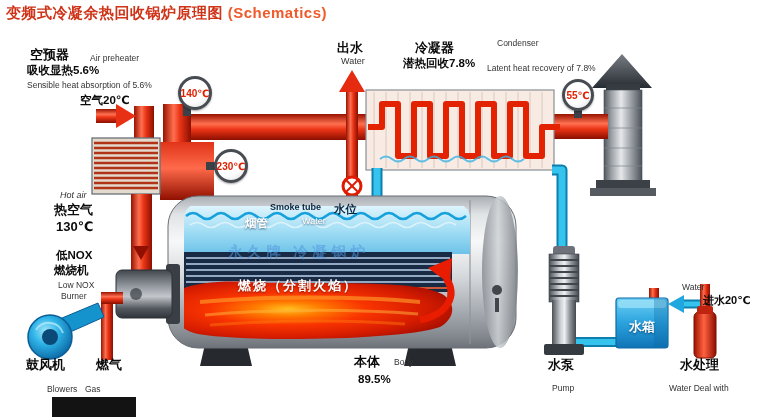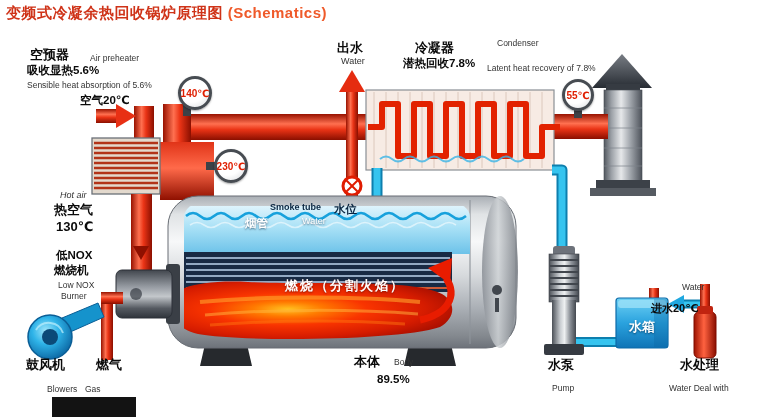--- a/index.html
+++ b/index.html
@@ -17,21 +17,21 @@
   .title .t-cn { color:#cf3318;text-align:right; }
   .title .t-en { color:#ef5a2a; }
   .gauge { position:absolute; border-radius:50%; border:3px solid #474c52;
            background:radial-gradient(circle at 38% 32%, #ffffff 55%, #d8dadd);
            color:#e01e00; font-weight:700; font-size:10px;
            display:flex; align-items:center; justify-content:center;
            box-shadow:0 1px 2px rgba(0,0,0,.35); z-index:5; }
   .watermark { position:absolute; left:228px; top:243px; font-size:15px; font-weight:700;
                color:rgba(80,150,220,.55); letter-spacing:4px; z-index:4; }
   .combustion { position:absolute; left:238px; top:277px; font-size:13px; font-weight:700;
-                color:#fff; letter-spacing:2px; text-shadow:0 1px 2px rgba(120,20,0,.8); z-index:5;margin-left:47px; }
+                color:#fff; letter-spacing:2px; text-shadow:0 1px 2px rgba(120,20,0,.8); z-index:5; }
 </style>
 </head>
 <body>
 
 <div class="stage">
 
   <svg class="scene" width="767" height="419" viewBox="0 0 767 419">
     <defs>
       <linearGradient id="gBoiler" x1="0" y1="0" x2="0" y2="1">
         <stop offset="0" stop-color="#a9aeb4"></stop>
@@ -311,31 +311,32 @@
   <div class="lbl cn-sm" style="left:56px; top:249px;">低NOX</div>
   <div class="lbl cn-sm" style="left:54px; top:264px;">燃烧机</div>
   <div class="lbl en" style="left:58px; top:281px;">Low NOX</div>
   <div class="lbl en" style="left:61px; top:292px;">Burner</div>
 
   <div class="lbl en navy" style="left:232px; top:203px; font-size:9px; font-weight:700;">Smoke tube</div>
   <div class="lbl cn-sm white" style="left:245px; top:217px;border-radius:6px;">烟管</div>
   <div class="lbl cn-sm navy" style="left:296px; top:203px;">水位</div>
   <div class="lbl en white" style="left:302px; top:217px; font-size:9px;">Water</div>
   <div class="combustion">燃烧（分割火焰）</div>
+  <div class="watermark">永久牌 冷凝锅炉</div>
 
   <div class="lbl cn" style="left:354px; top:355px;">本体</div>
   <div class="lbl en" style="left:394px; top:358px;">Body</div>
-  <div class="lbl cn-sm" style="left:377px; top:373px;">89.5%</div>
+  <div class="lbl cn-sm" style="left:358px; top:373px;">89.5%</div>
 
   <div class="lbl cn" style="left:26px; top:358px;">鼓风机</div>
   <div class="lbl en" style="left:31px; top:385px;padding-left:16px;">Blowers</div>
   <div class="lbl cn" style="left:96px; top:358px;">燃气</div>
   <div class="lbl en" style="left:85px; top:385px;">Gas</div>
 
   <div class="lbl cn" style="left:548px; top:358px;">水泵</div>
   <div class="lbl en" style="left:552px; top:384px;">Pump</div>
   <div class="lbl cn white" style="left:629px; top:320px;">水箱</div>
   <div class="lbl en" style="left:682px; top:283px;">Water</div>
-  <div class="lbl cn-sm" style="left:651px; top:295px; font-size:11px;margin-top:8px;">进水20℃</div>
+  <div class="lbl cn-sm" style="left:703px; top:295px; font-size:11px;">进水20℃</div>
   <div class="lbl cn" style="left:680px; top:358px;text-align:right;">水处理</div>
   <div class="lbl en" style="left:669px; top:384px;">Water Deal with</div>
 
 </div>
 
 </body></html>

